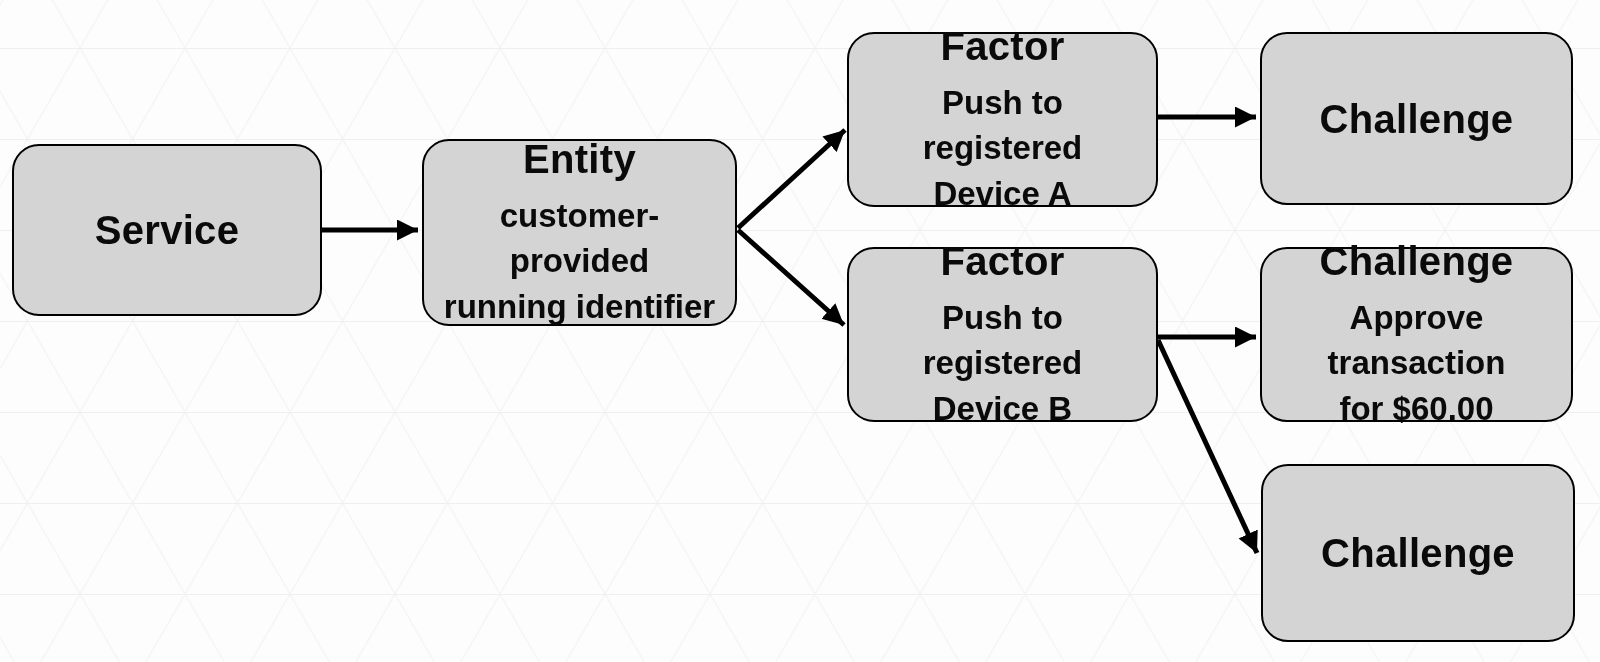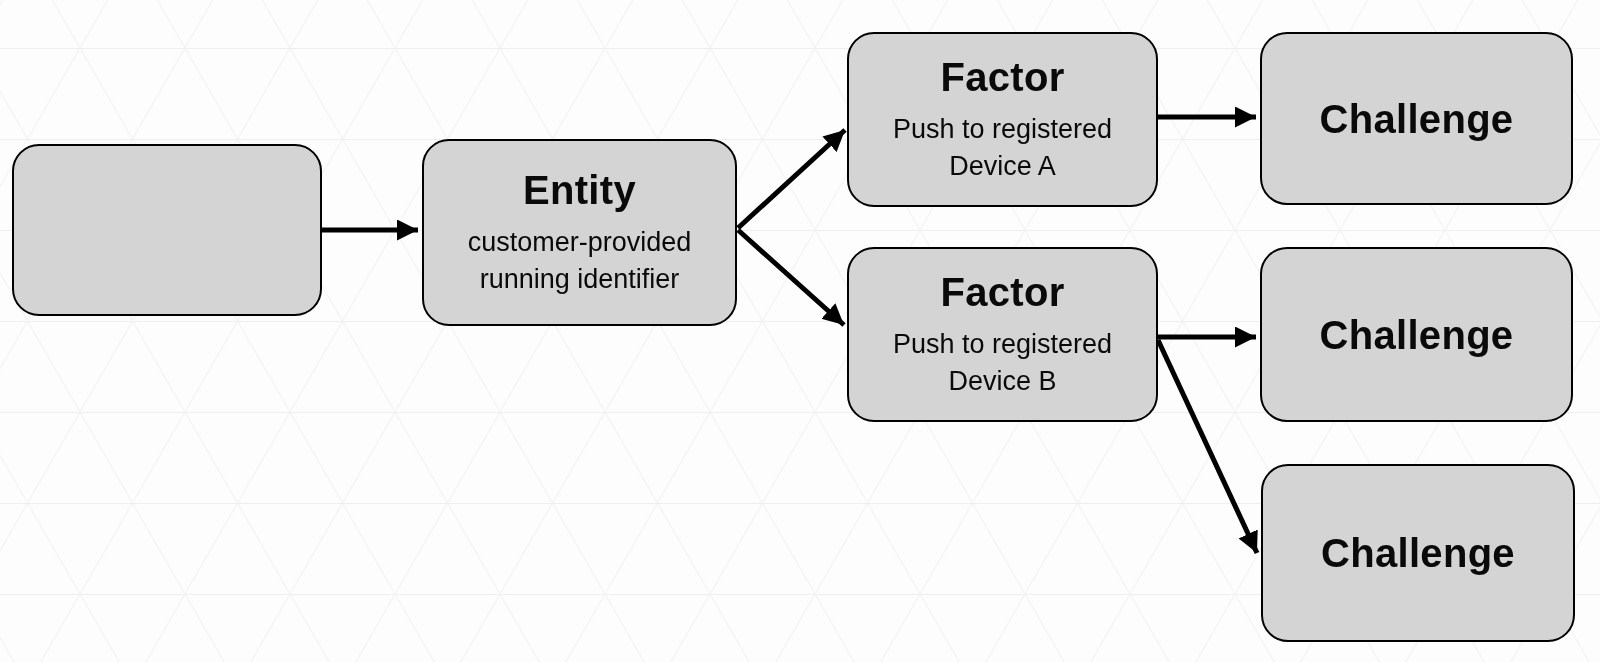--- a/index.html
+++ b/index.html
@@ -49,22 +49,22 @@
     color: var(--text, #0a0a0a);
     padding: 14px 10px;
   }
   .node-title {
     font-size: 40px;
     font-weight: 700;
     line-height: 1.15;
     letter-spacing: 0.3px;
   }
   .node-subtitle {
-    font-size: 27px;
-    font-weight: 400;
+    font-size: 33px;
+    font-weight: 700;
     line-height: 1.37;
     white-space: pre-line;
     margin-top: 11px;
   }
 </style>
 </head>
 <body>
 
 <div class="stage">
 
@@ -85,20 +85,21 @@
     </defs>
     <line x1="322" y1="230" x2="418" y2="230" marker-end="url(#arrowhead)"></line>
     <line x1="738" y1="228" x2="845" y2="130" marker-end="url(#arrowhead)"></line>
     <line x1="738" y1="230" x2="844" y2="325" marker-end="url(#arrowhead)"></line>
     <line x1="1158" y1="117" x2="1256" y2="117" marker-end="url(#arrowhead)"></line>
     <line x1="1158" y1="337" x2="1256" y2="337" marker-end="url(#arrowhead)"></line>
     <line x1="1158" y1="340" x2="1257" y2="553" marker-end="url(#arrowhead)"></line>
   </svg>
 
   <div class="node" style="left:12px; top:144px; width:310px; height:172px;">
+    <div class="node-title">Service</div>
   </div>
 
   <div class="node" style="left:422px; top:139px; width:315px; height:187px;">
     <div class="node-title">Entity</div>
     <div class="node-subtitle">customer-provided
 running identifier</div>
   </div>
 
   <div class="node" style="left:847px; top:32px; width:311px; height:175px;">
     <div class="node-title">Factor</div>
@@ -111,19 +112,21 @@
     <div class="node-subtitle">Push to registered
 Device B</div>
   </div>
 
   <div class="node" style="left:1260px; top:32px; width:313px; height:173px;">
     <div class="node-title">Challenge</div>
   </div>
 
   <div class="node" style="left:1260px; top:247px; width:313px; height:175px;">
     <div class="node-title">Challenge</div>
+    <div class="node-subtitle">Approve transaction
+for $60.00</div>
   </div>
 
   <div class="node" style="left:1261px; top:464px; width:314px; height:178px;">
     <div class="node-title">Challenge</div>
   </div>
 
 </div>
 
 </body></html>

